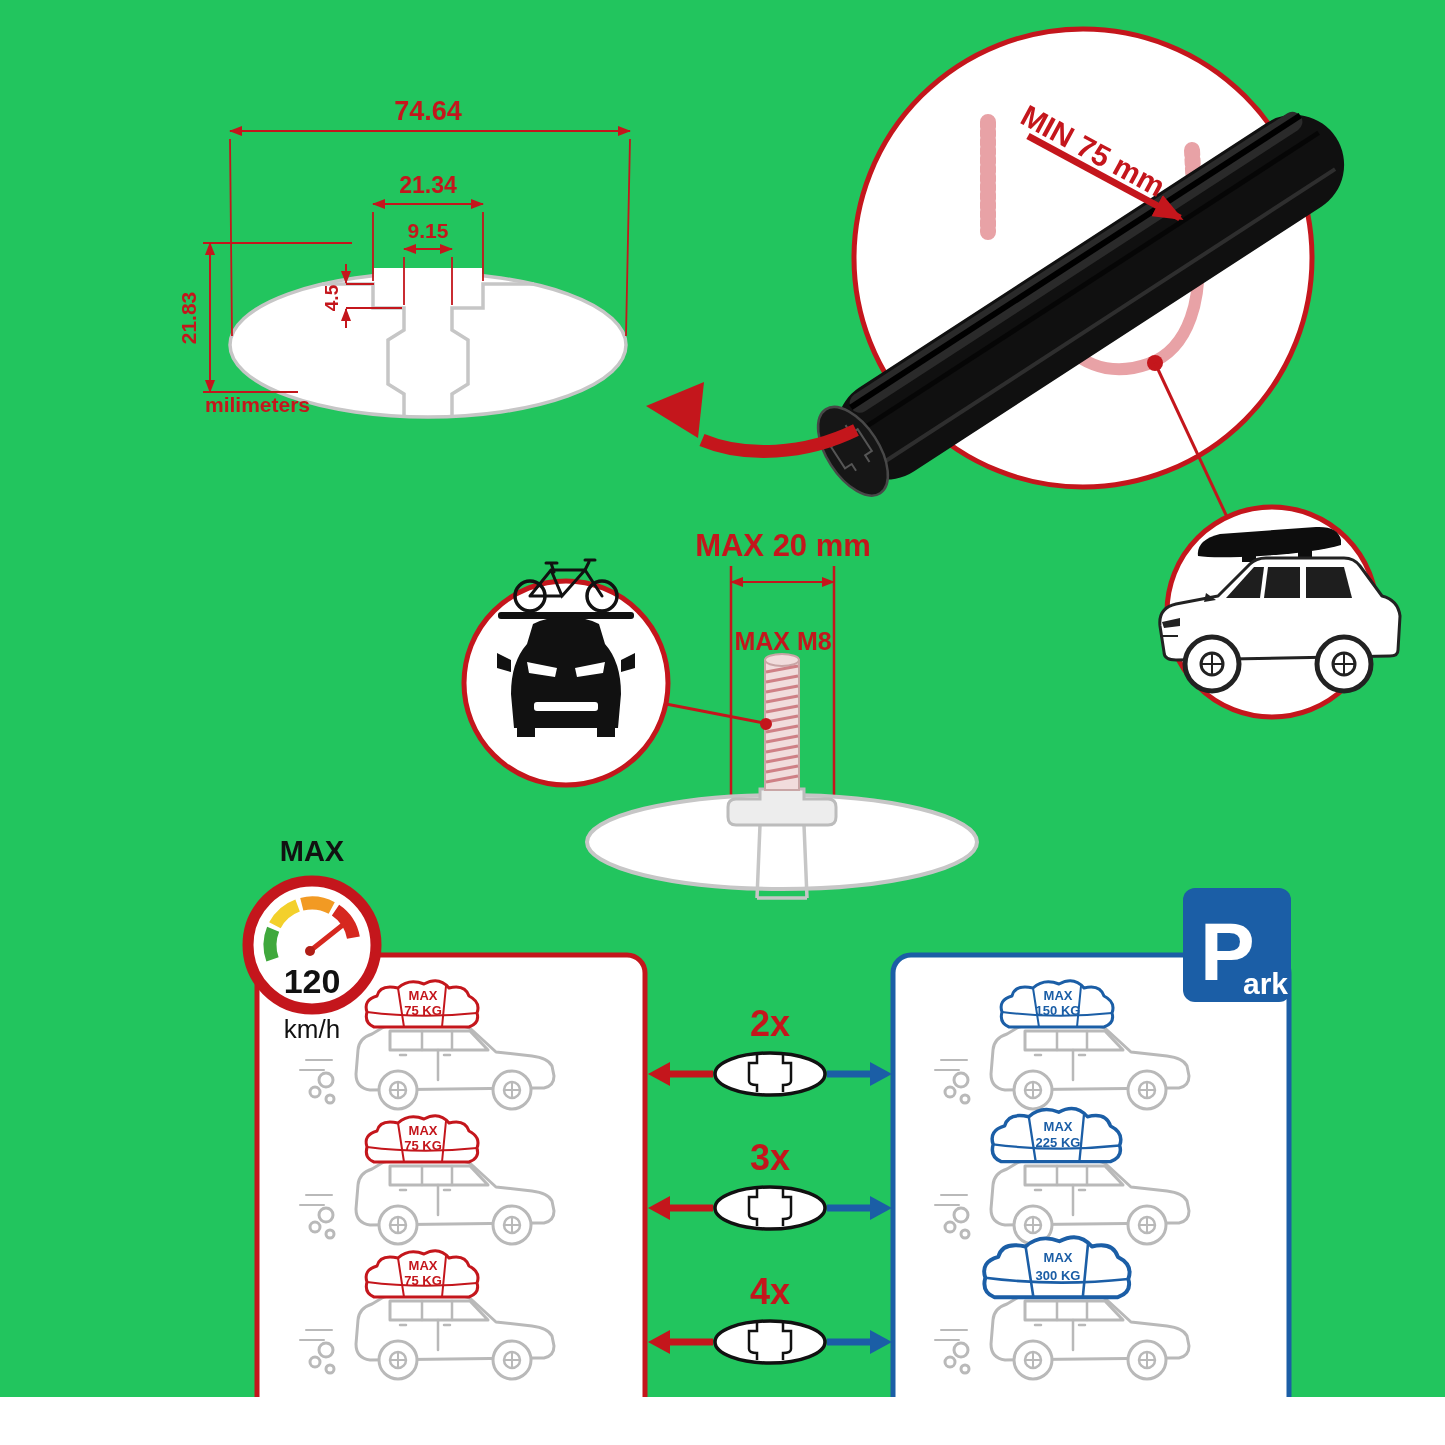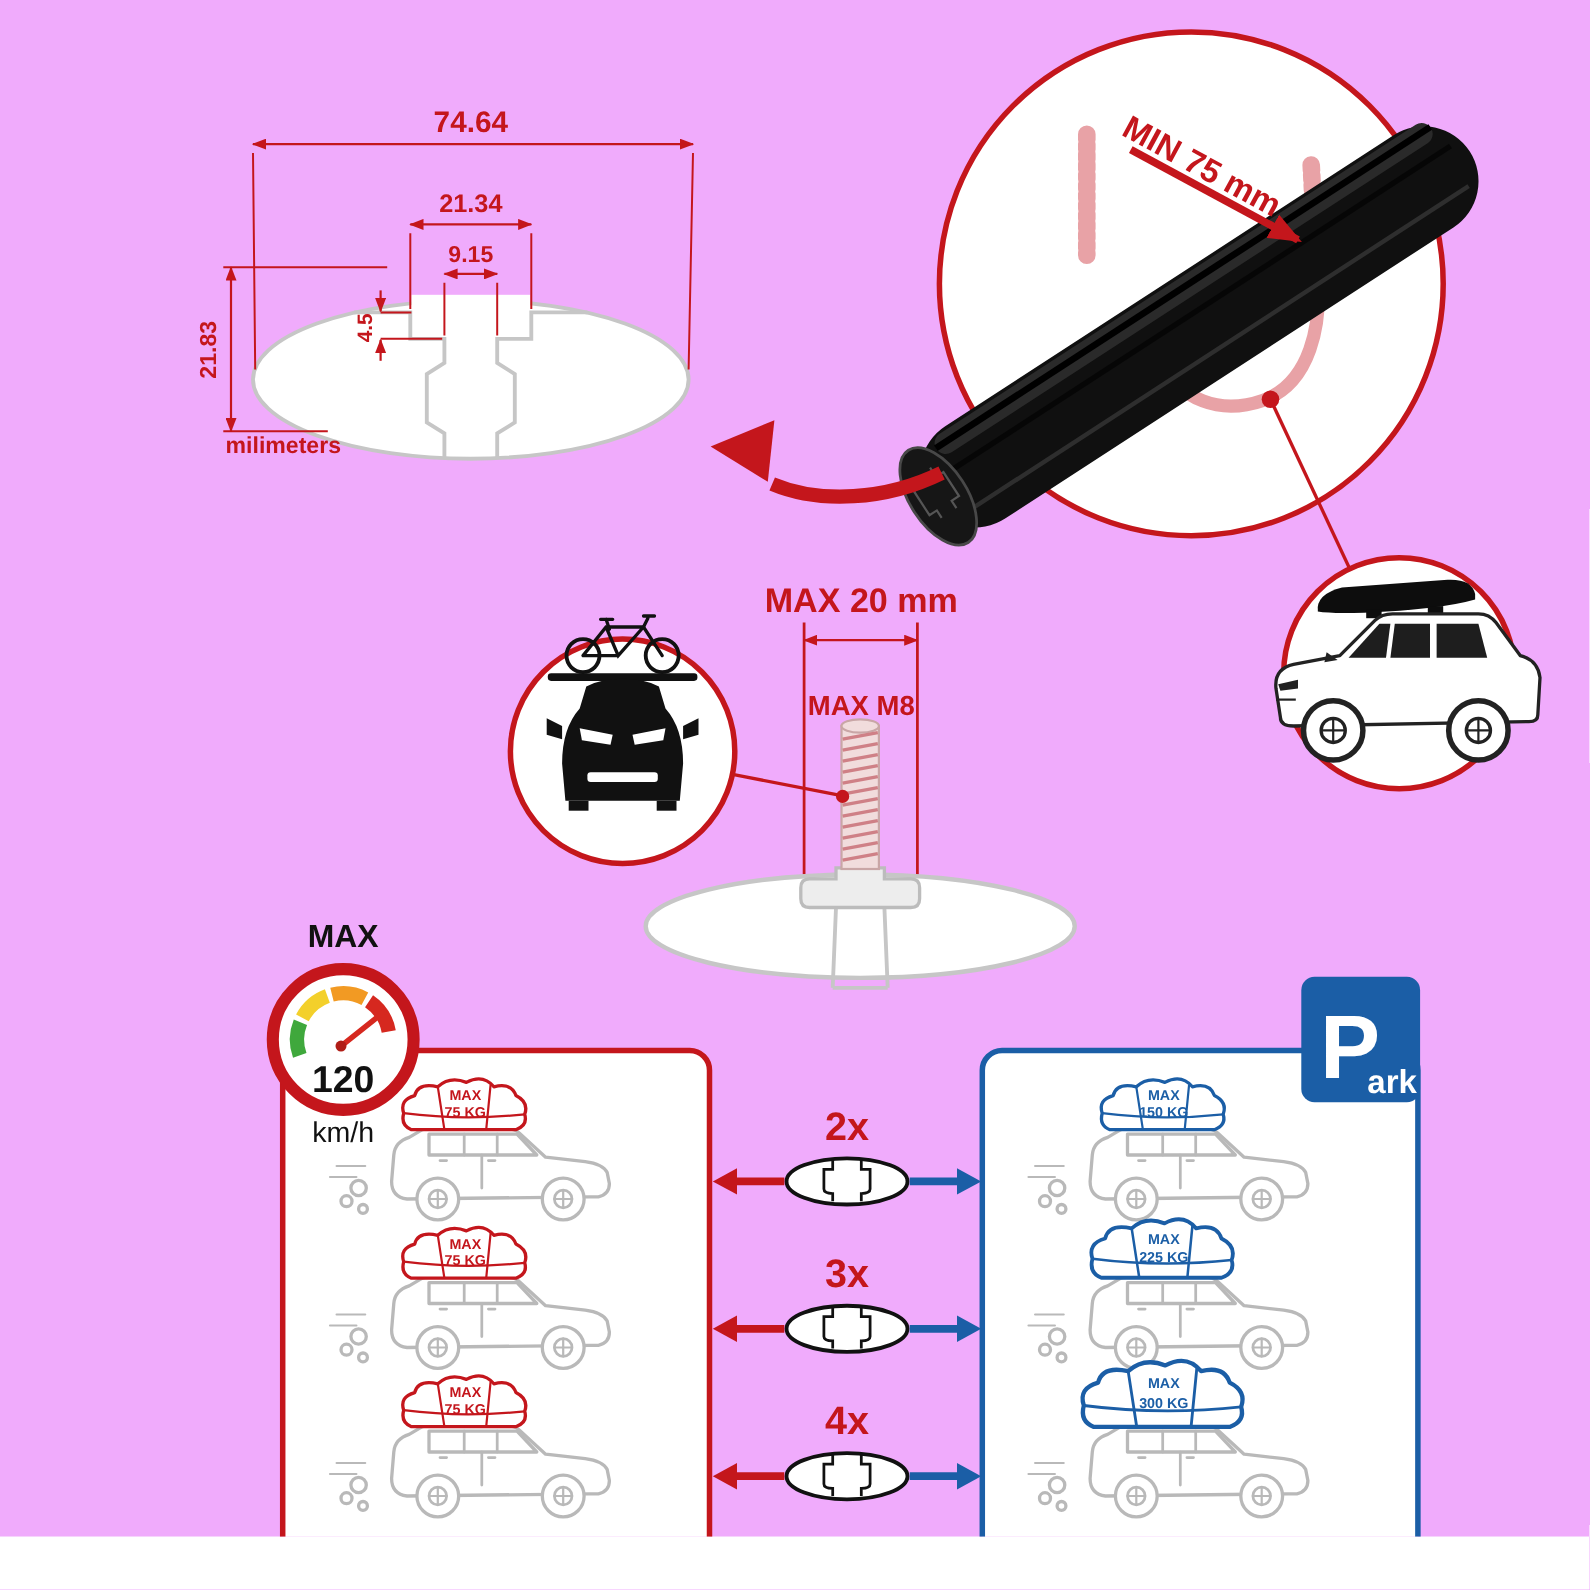--- a/index.html
+++ b/index.html
@@ -1,16 +1,16 @@
 <!DOCTYPE html>
 <html><head>
 <meta charset="utf-8">
 <style>
   html,body{margin:0;padding:0;background:#ffffff;}
-  .canvas{position:relative;width:1445px;height:1397px;background:#f0abfc;overflow:hidden;}
+  .canvas{position:relative;width:1445px;height:1397px;background:#22c55e;overflow:hidden;}
   svg{display:block;}
   text{font-family:"Liberation Sans","DejaVu Sans",sans-serif;}
   .dim-t{fill:#c4161c;font-weight:bold;}
   .blk-t{fill:#111111;font-weight:bold;}
   .white-t{fill:#ffffff;font-weight:bold;}
   .mult-t{fill:#c4161c;font-weight:bold;font-size:36px;text-anchor:middle;}
   .cargo-red{fill:#c4161c;font-weight:bold;font-size:13px;text-anchor:middle;}
   .cargo-blue{fill:#1b5ea6;font-weight:bold;font-size:13px;text-anchor:middle;}
 </style>
 </head>

